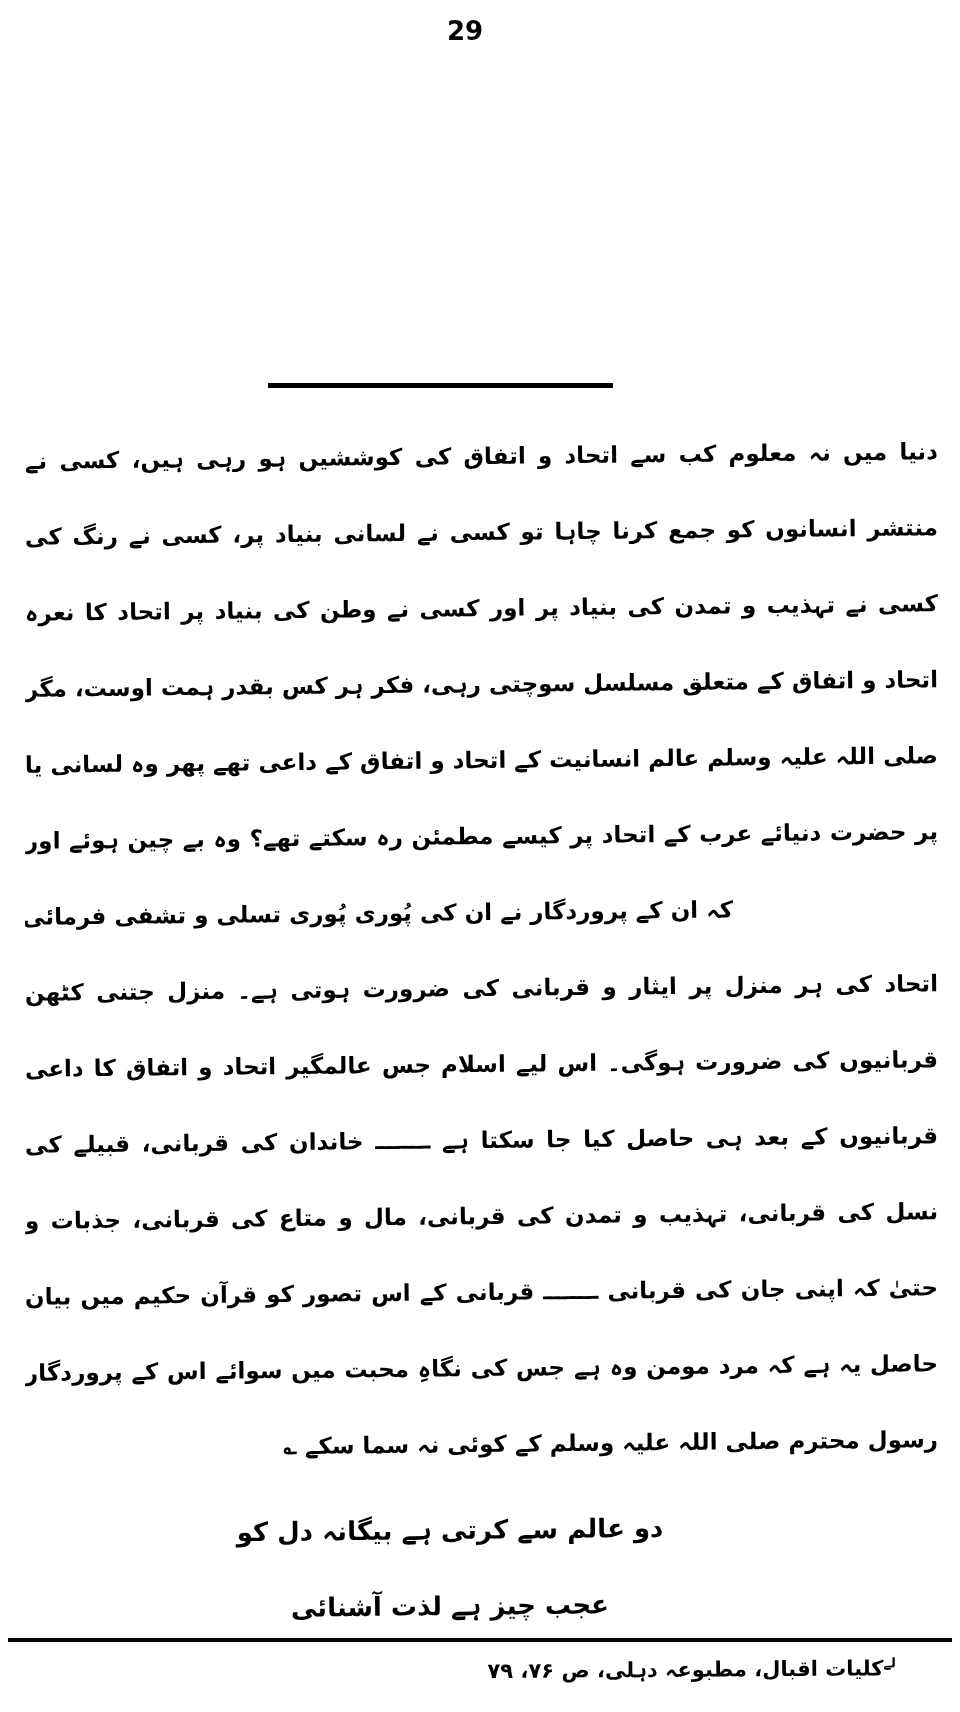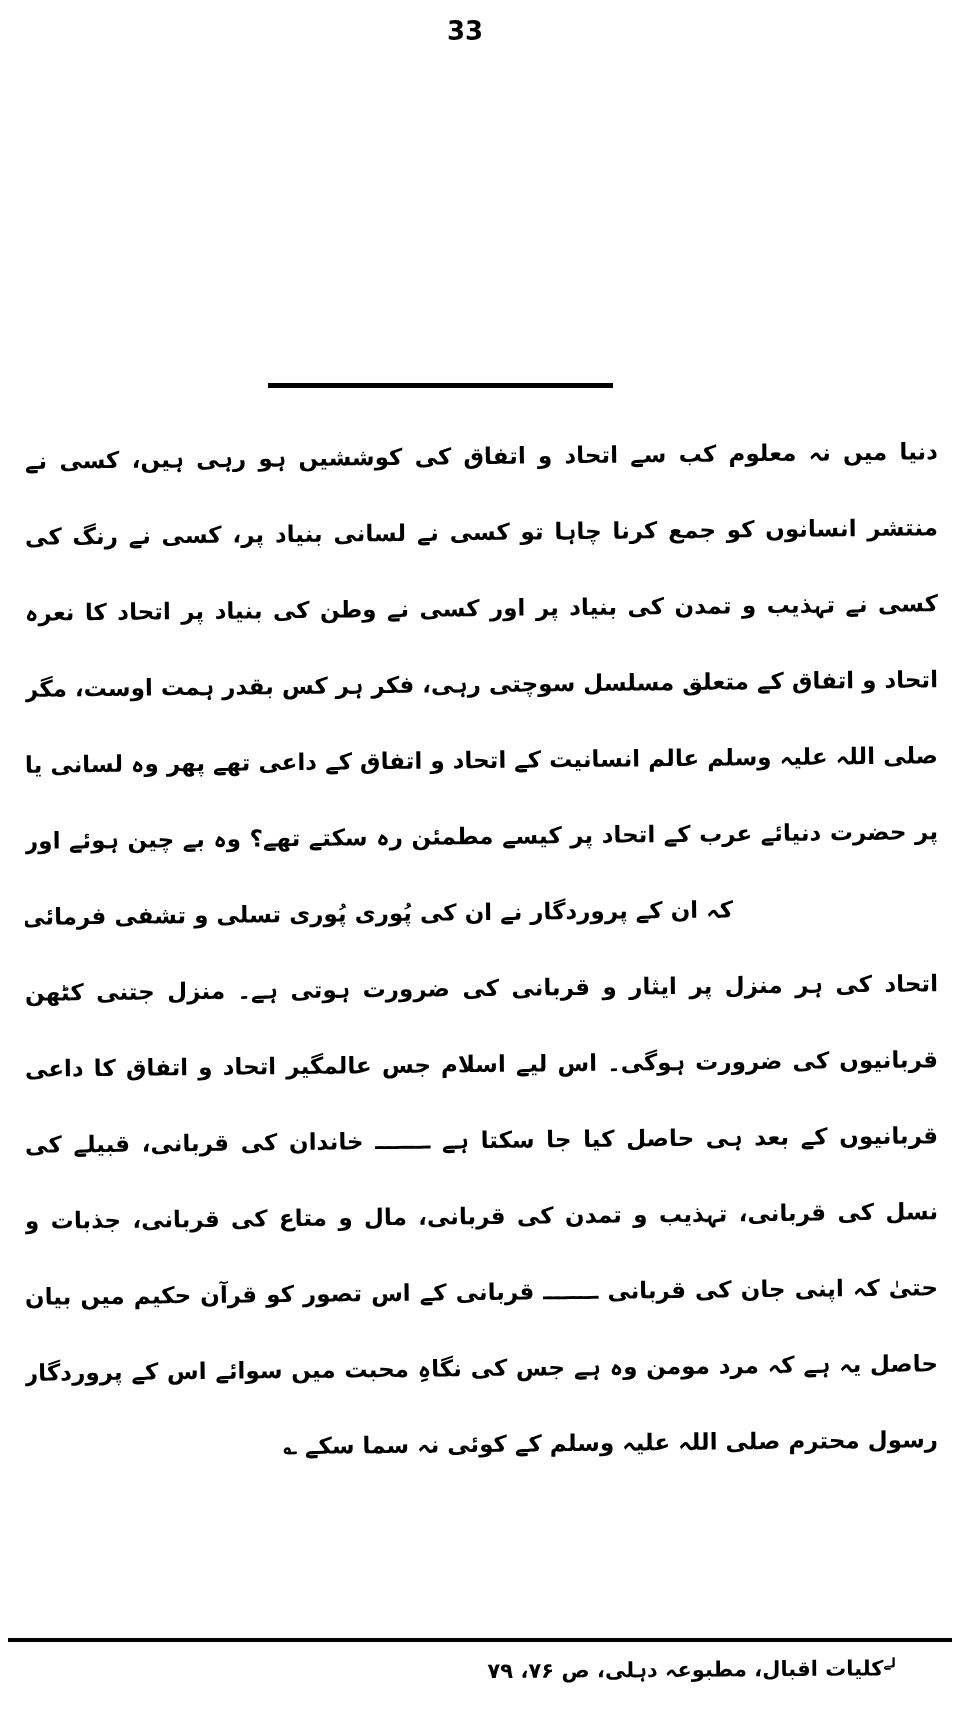--- a/index.html
+++ b/index.html
@@ -42,21 +42,21 @@
     position:absolute;top:1658px;right:58px;left:100px;text-align:right;
     font-size:21px;font-weight:bold;white-space:nowrap;transform:rotate(-0.4deg);
   }
   .footnote .fn-marker{font-size:13px;}
 </style>
 </head>
 <body>
 
 <div class="page">
 
-  <div class="pageno">33</div>
+  <div class="pageno">29</div>
 
 
   <div class="divider"></div>
 
   <div class="prose para1">
     <div class="pline">دنیا میں نہ معلوم کب سے اتحاد و اتفاق کی کوششیں ہو رہی ہیں، کسی نے نسلی بنیاد پر</div>
     <div class="pline">منتشر انسانوں کو جمع کرنا چاہا تو کسی نے لسانی بنیاد پر، کسی نے رنگ کی بنیاد پر جمع کرنا چاہا تو</div>
     <div class="pline">کسی نے تہذیب و تمدن کی بنیاد پر اور کسی نے وطن کی بنیاد پر اتحاد کا نعرہ بلند کیا ـــــــ فکر انسانی</div>
     <div class="pline">اتحاد و اتفاق کے متعلق مسلسل سوچتی رہی، فکر ہر کس بقدر ہمت اوست، مگر محمد رسول اللہ</div>
     <div class="pline">صلی اللہ علیہ وسلم عالم انسانیت کے اتحاد و اتفاق کے داعی تھے پھر وہ لسانی یا وطنی بنیادوں</div>
@@ -67,20 +67,24 @@
   <div class="prose para2">
     <div class="pline">اتحاد کی ہر منزل پر ایثار و قربانی کی ضرورت ہوتی ہے۔ منزل جتنی کٹھن ہوگی اتنی ہی عظیم</div>
     <div class="pline">قربانیوں کی ضرورت ہوگی۔ اس لیے اسلام جس عالمگیر اتحاد و اتفاق کا داعی ہے اس کو عظیم</div>
     <div class="pline">قربانیوں کے بعد ہی حاصل کیا جا سکتا ہے ـــــــ خاندان کی قربانی، قبیلے کی قربانی، رنگ و</div>
     <div class="pline">نسل کی قربانی، تہذیب و تمدن کی قربانی، مال و متاع کی قربانی، جذبات و واردات کی قربانی؛</div>
     <div class="pline">حتیٰ کہ اپنی جان کی قربانی ـــــــ قربانی کے اس تصور کو قرآن حکیم میں بیان کیا گیا ہے جس کا</div>
     <div class="pline">حاصل یہ ہے کہ مرد مومن وہ ہے جس کی نگاہِ محبت میں سوائے اس کے پروردگار اور اس کے</div>
     <div class="pline end-flush">رسول محترم صلی اللہ علیہ وسلم کے کوئی نہ سما سکے ؎</div>
   </div>
 
+  <div class="verses-bottom">
+    <div class="verse-line">دو عالم سے کرتی ہے بیگانہ دل کو</div>
+    <div class="verse-line">عجب چیز ہے لذت آشنائی</div>
+  </div>
 
   <div class="footrule"></div>
 
   <div class="footnote">
     <span class="fn-marker">لے</span><span>کلیات اقبال، مطبوعہ دہلی، ص ۷۶، ۷۹</span>
   </div>
 
 </div>
 
 </body></html>

